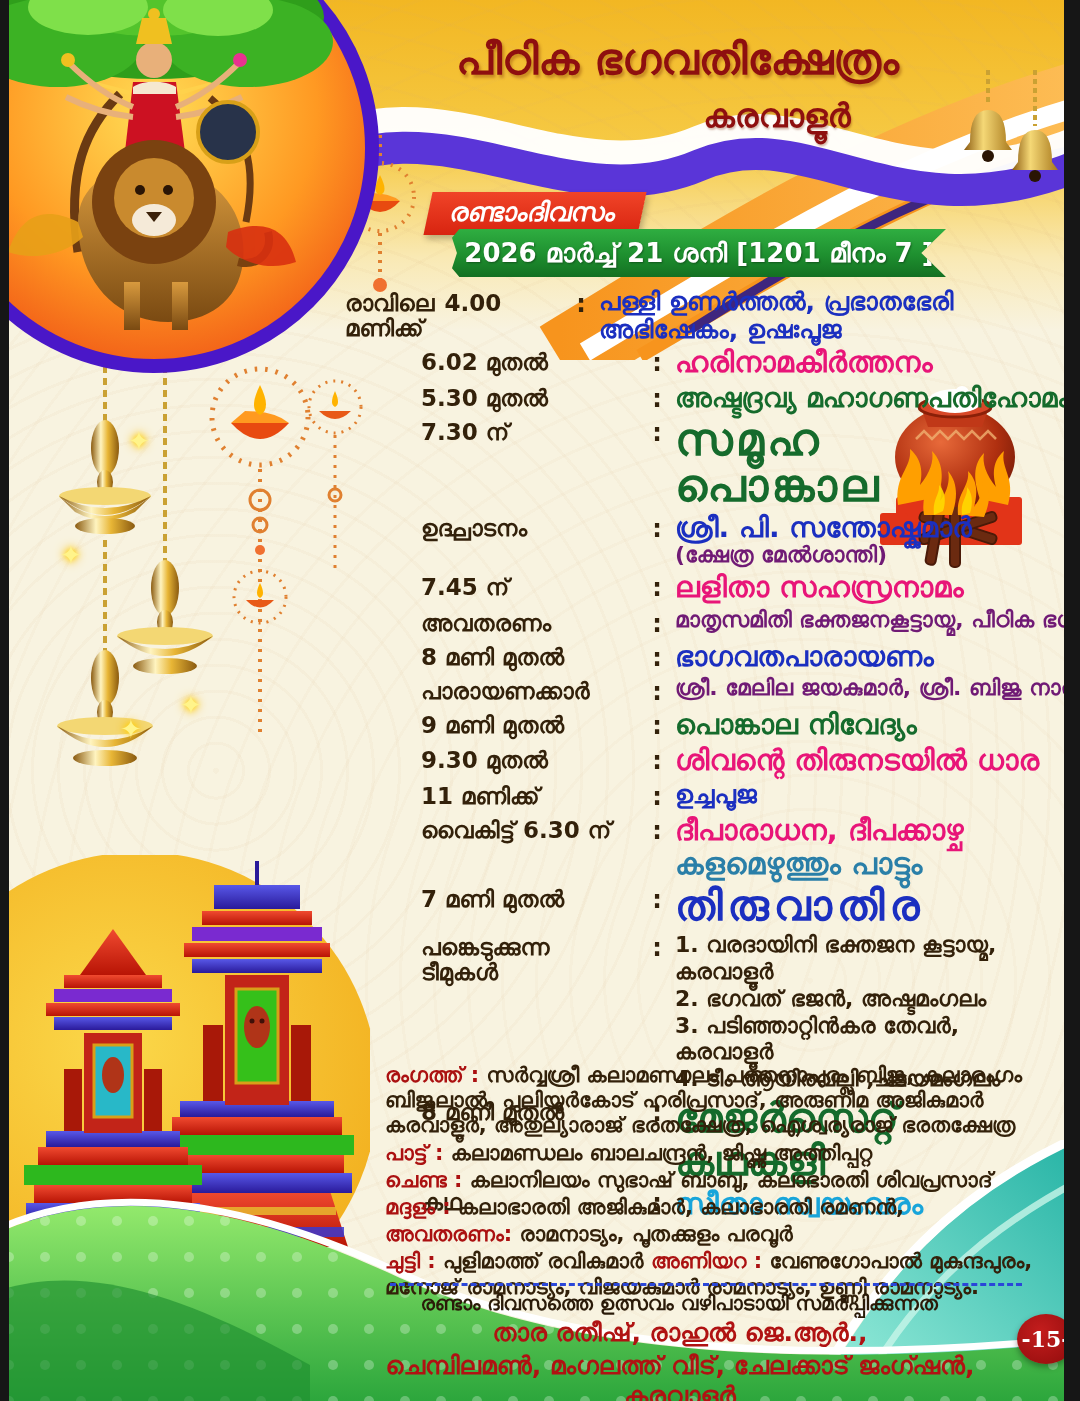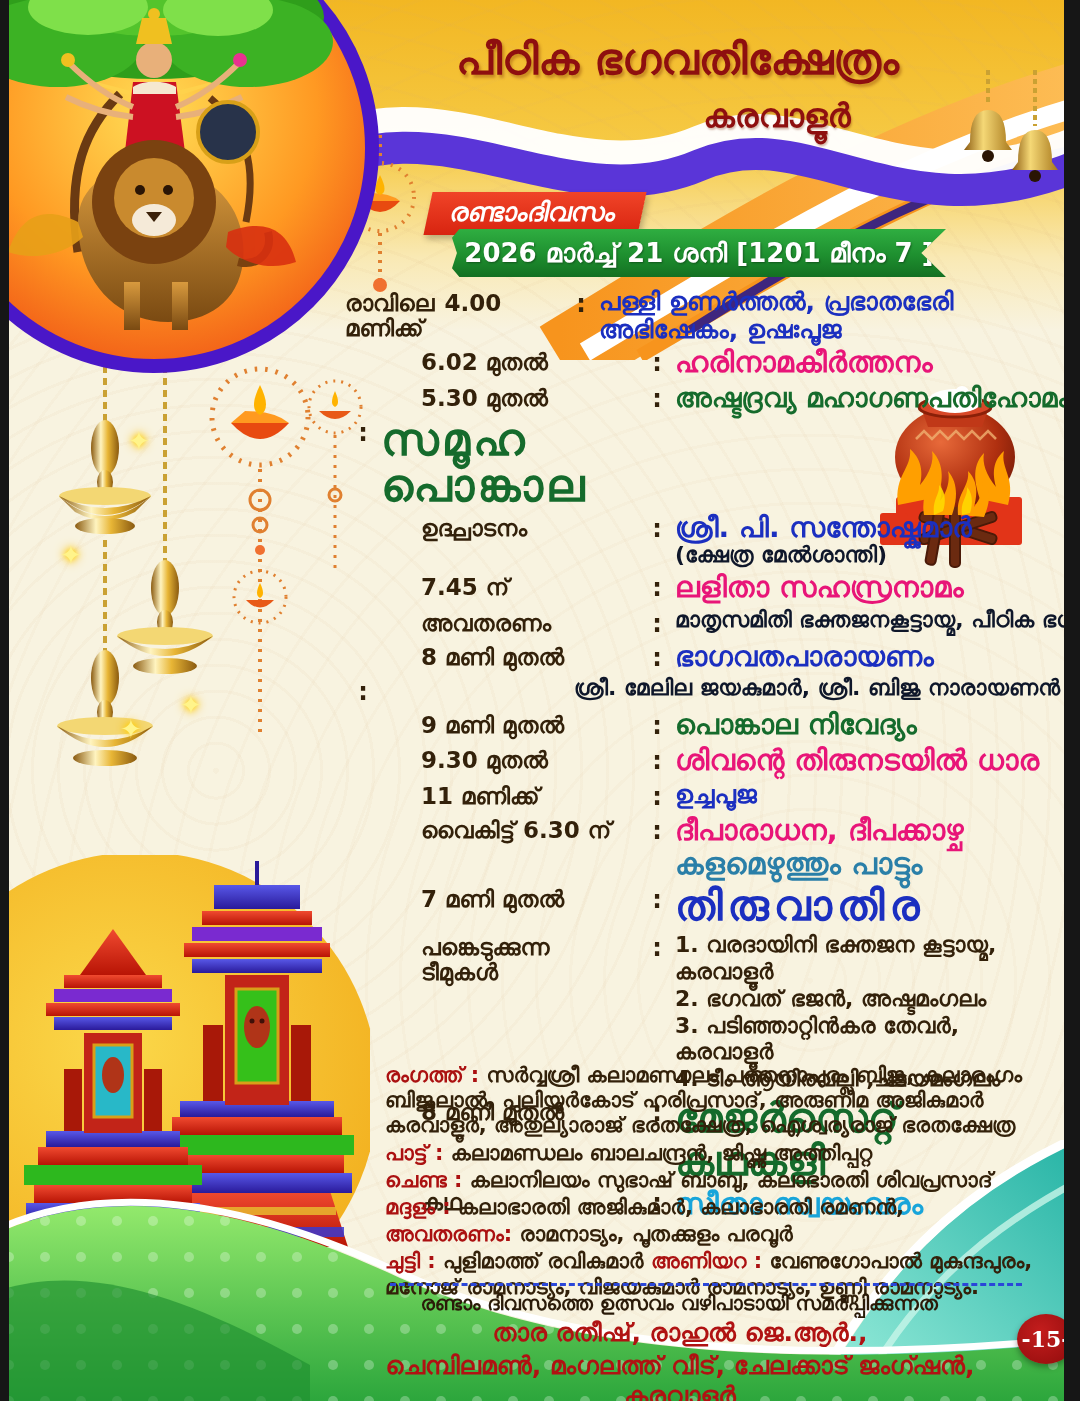--- a/index.html
+++ b/index.html
@@ -59,21 +59,21 @@
   .blue-md{color:#1b2fc0;font-size:25px;}
   .blue-lg{color:#1b2fc0;font-size:28px;}
   .blue-xl{color:#1b2fc0;font-size:42px;letter-spacing:5px;line-height:1.05;}
   .pink-lg{color:#e81578;font-size:29px;}
   .green-md{color:#156b2c;font-size:27px;}
   .green-lg{color:#156b2c;font-size:28px;}
   .green-xl{color:#156b2c;font-size:45px;line-height:1.02;letter-spacing:3px;}
   .green-xl2{color:#156b2c;font-size:41px;line-height:1.05;}
   .teal-lg{color:#2a7fa8;font-size:30px;}
   .cyan-lg{color:#18a5da;font-size:30px;}
-  .dark-sm{color:#0f172a;font-size:22px;}
+  .dark-sm{color:#701a75;font-size:22px;}
   .list-dark{color:#33210a;font-size:22px;line-height:1.22;}
   .nowrap{white-space:nowrap;text-align:right;}
   
   .credits{left:385px;top:1063px;width:648px;color:#33210a;}
   .credits p{margin:0 0 2px 0;font-size:21px;font-weight:bold;line-height:1.2;}
   .credits .key{color:#ab1111;}
   
   .dashed-line{left:390px;top:1283px;width:632px;border-top:3px dashed #2a46d8;}
   .footer{left:330px;top:1291px;width:700px;text-align:center;}
   .footer .f1{color:#2a1a08;font-size:20px;font-weight:bold;margin-bottom:3px;}
@@ -423,20 +423,21 @@
         </div>
       </div>
       <div class="row">
         <div class="lbl-cell"><span>5.30 മുതൽ</span></div>
         <div class="sep">:</div>
         <div class="val-cell">
           <div class="val green-md nowrap">അഷ്ടദ്രവ്യ മഹാഗണപതിഹോമം</div>
         </div>
       </div>
       <div class="row">
+        <div class="lbl-cell"><span>7.30 ന്</span></div>
         <div class="sep">:</div>
         <div class="val-cell">
           <div class="val green-xl">സമൂഹ</div>
           <div class="val green-xl">പൊങ്കാല</div>
         </div>
       </div>
       <div class="row">
         <div class="lbl-cell"><span>ഉദ്ഘാടനം</span></div>
         <div class="sep">:</div>
         <div class="val-cell">
@@ -459,20 +460,21 @@
         </div>
       </div>
       <div class="row">
         <div class="lbl-cell"><span>8 മണി മുതൽ</span></div>
         <div class="sep">:</div>
         <div class="val-cell">
           <div class="val blue-lg">ഭാഗവതപാരായണം</div>
         </div>
       </div>
       <div class="row">
+        <div class="lbl-cell"><span>പാരായണക്കാർ</span></div>
         <div class="sep">:</div>
         <div class="val-cell">
           <div class="val dark-sm nowrap">ശ്രീ. മേലില ജയകുമാർ, ശ്രീ. ബിജു നാരായണൻ</div>
         </div>
       </div>
       <div class="row">
         <div class="lbl-cell"><span>9 മണി മുതൽ</span></div>
         <div class="sep">:</div>
         <div class="val-cell">
           <div class="val green-lg">പൊങ്കാല നിവേദ്യം</div>

